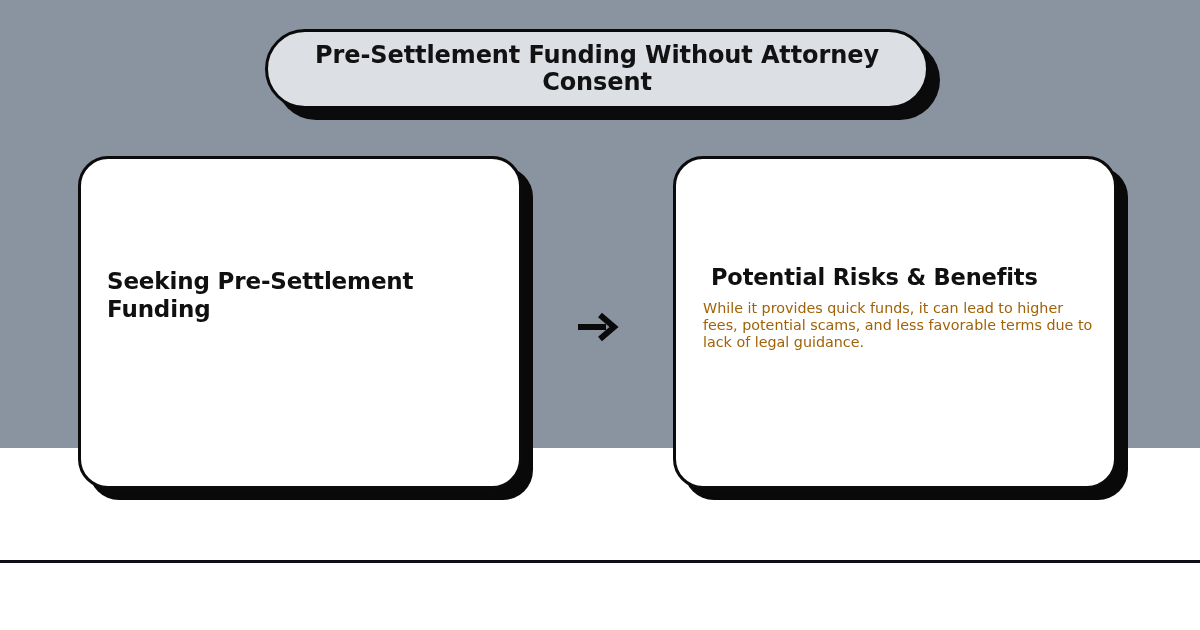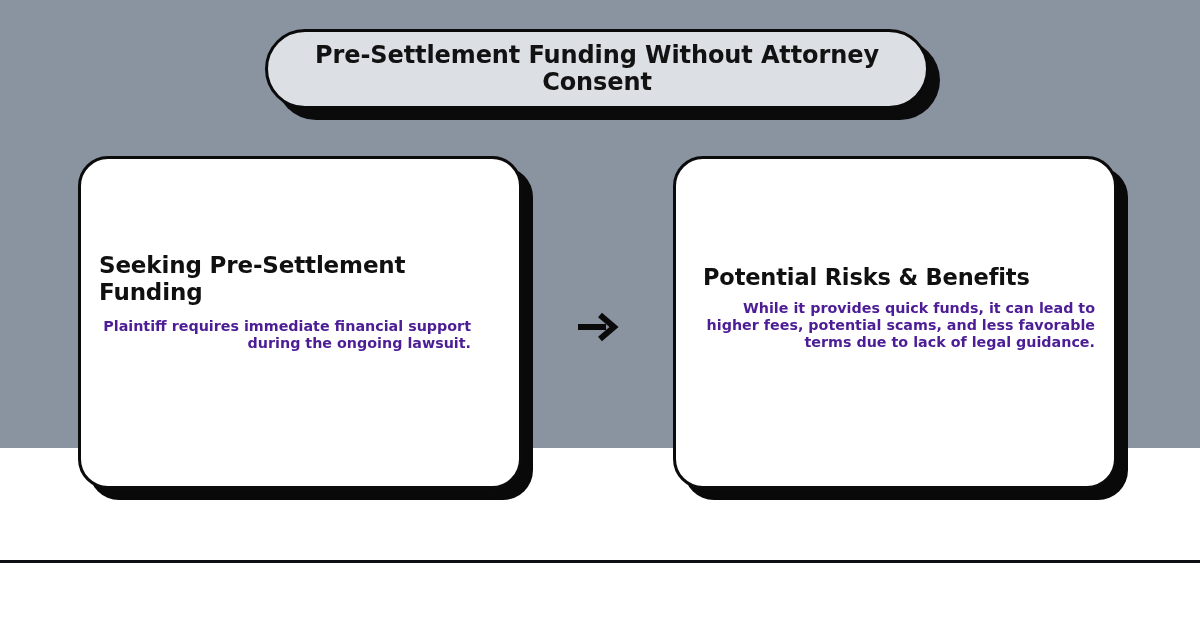--- a/index.html
+++ b/index.html
@@ -87,33 +87,32 @@
     box-sizing: border-box;
   }
   #card-left .card-inner  { padding: 0 22px 42px 18px; }
   #card-right .card-inner { padding: 0 12px 30px 27px; }
 
   .card-heading {
     font-size: 23px;
     font-weight: bold;
     color: #101010;
     line-height: 1.2;
-    margin: 0 0 11px 0;
+    margin: 0 0 11px 8px;
     letter-spacing: -0.15px;
   }
   #card-right .card-heading { font-size: 22.5px; margin-bottom: 9px; }
 
   .card-body {
     font-size: 14.3px;
-    font-weight: bold;
-    color: #4c1d95;
+    font-weight: normal;
+    color: #a16207;
     line-height: 1.18;
     margin: 0;
     max-width: 372px;
-    text-align: right;
   }
   #card-right .card-body { max-width: 392px; }
 
   
   .arrow-connector {
     position: absolute;
     left: 574px;
     top: 306px;
     width: 50px;
     height: 42px;
@@ -160,21 +159,20 @@
   <div class="canvas">
 
     <div class="title-pill">
       <div class="title-text">Pre-Settlement Funding Without Attorney
 Consent</div>
     </div>
 
     <div class="card" id="card-left">
       <div class="card-inner">
         <div class="card-heading">Seeking Pre-Settlement Funding</div>
-        <div class="card-body">Plaintiff requires immediate financial support during the ongoing lawsuit.</div>
       </div>
     </div>
 
     <div class="arrow-connector">
       <svg width="46" height="36" viewBox="0 0 46 36" aria-hidden="true">
         <path d="M2 18 H30 M24 6 L38 18 L24 30" fill="none" stroke="#0a0a0a" stroke-width="6" stroke-linecap="butt" stroke-linejoin="miter"></path>
       </svg>
     </div>
 
     <div class="card" id="card-right">

